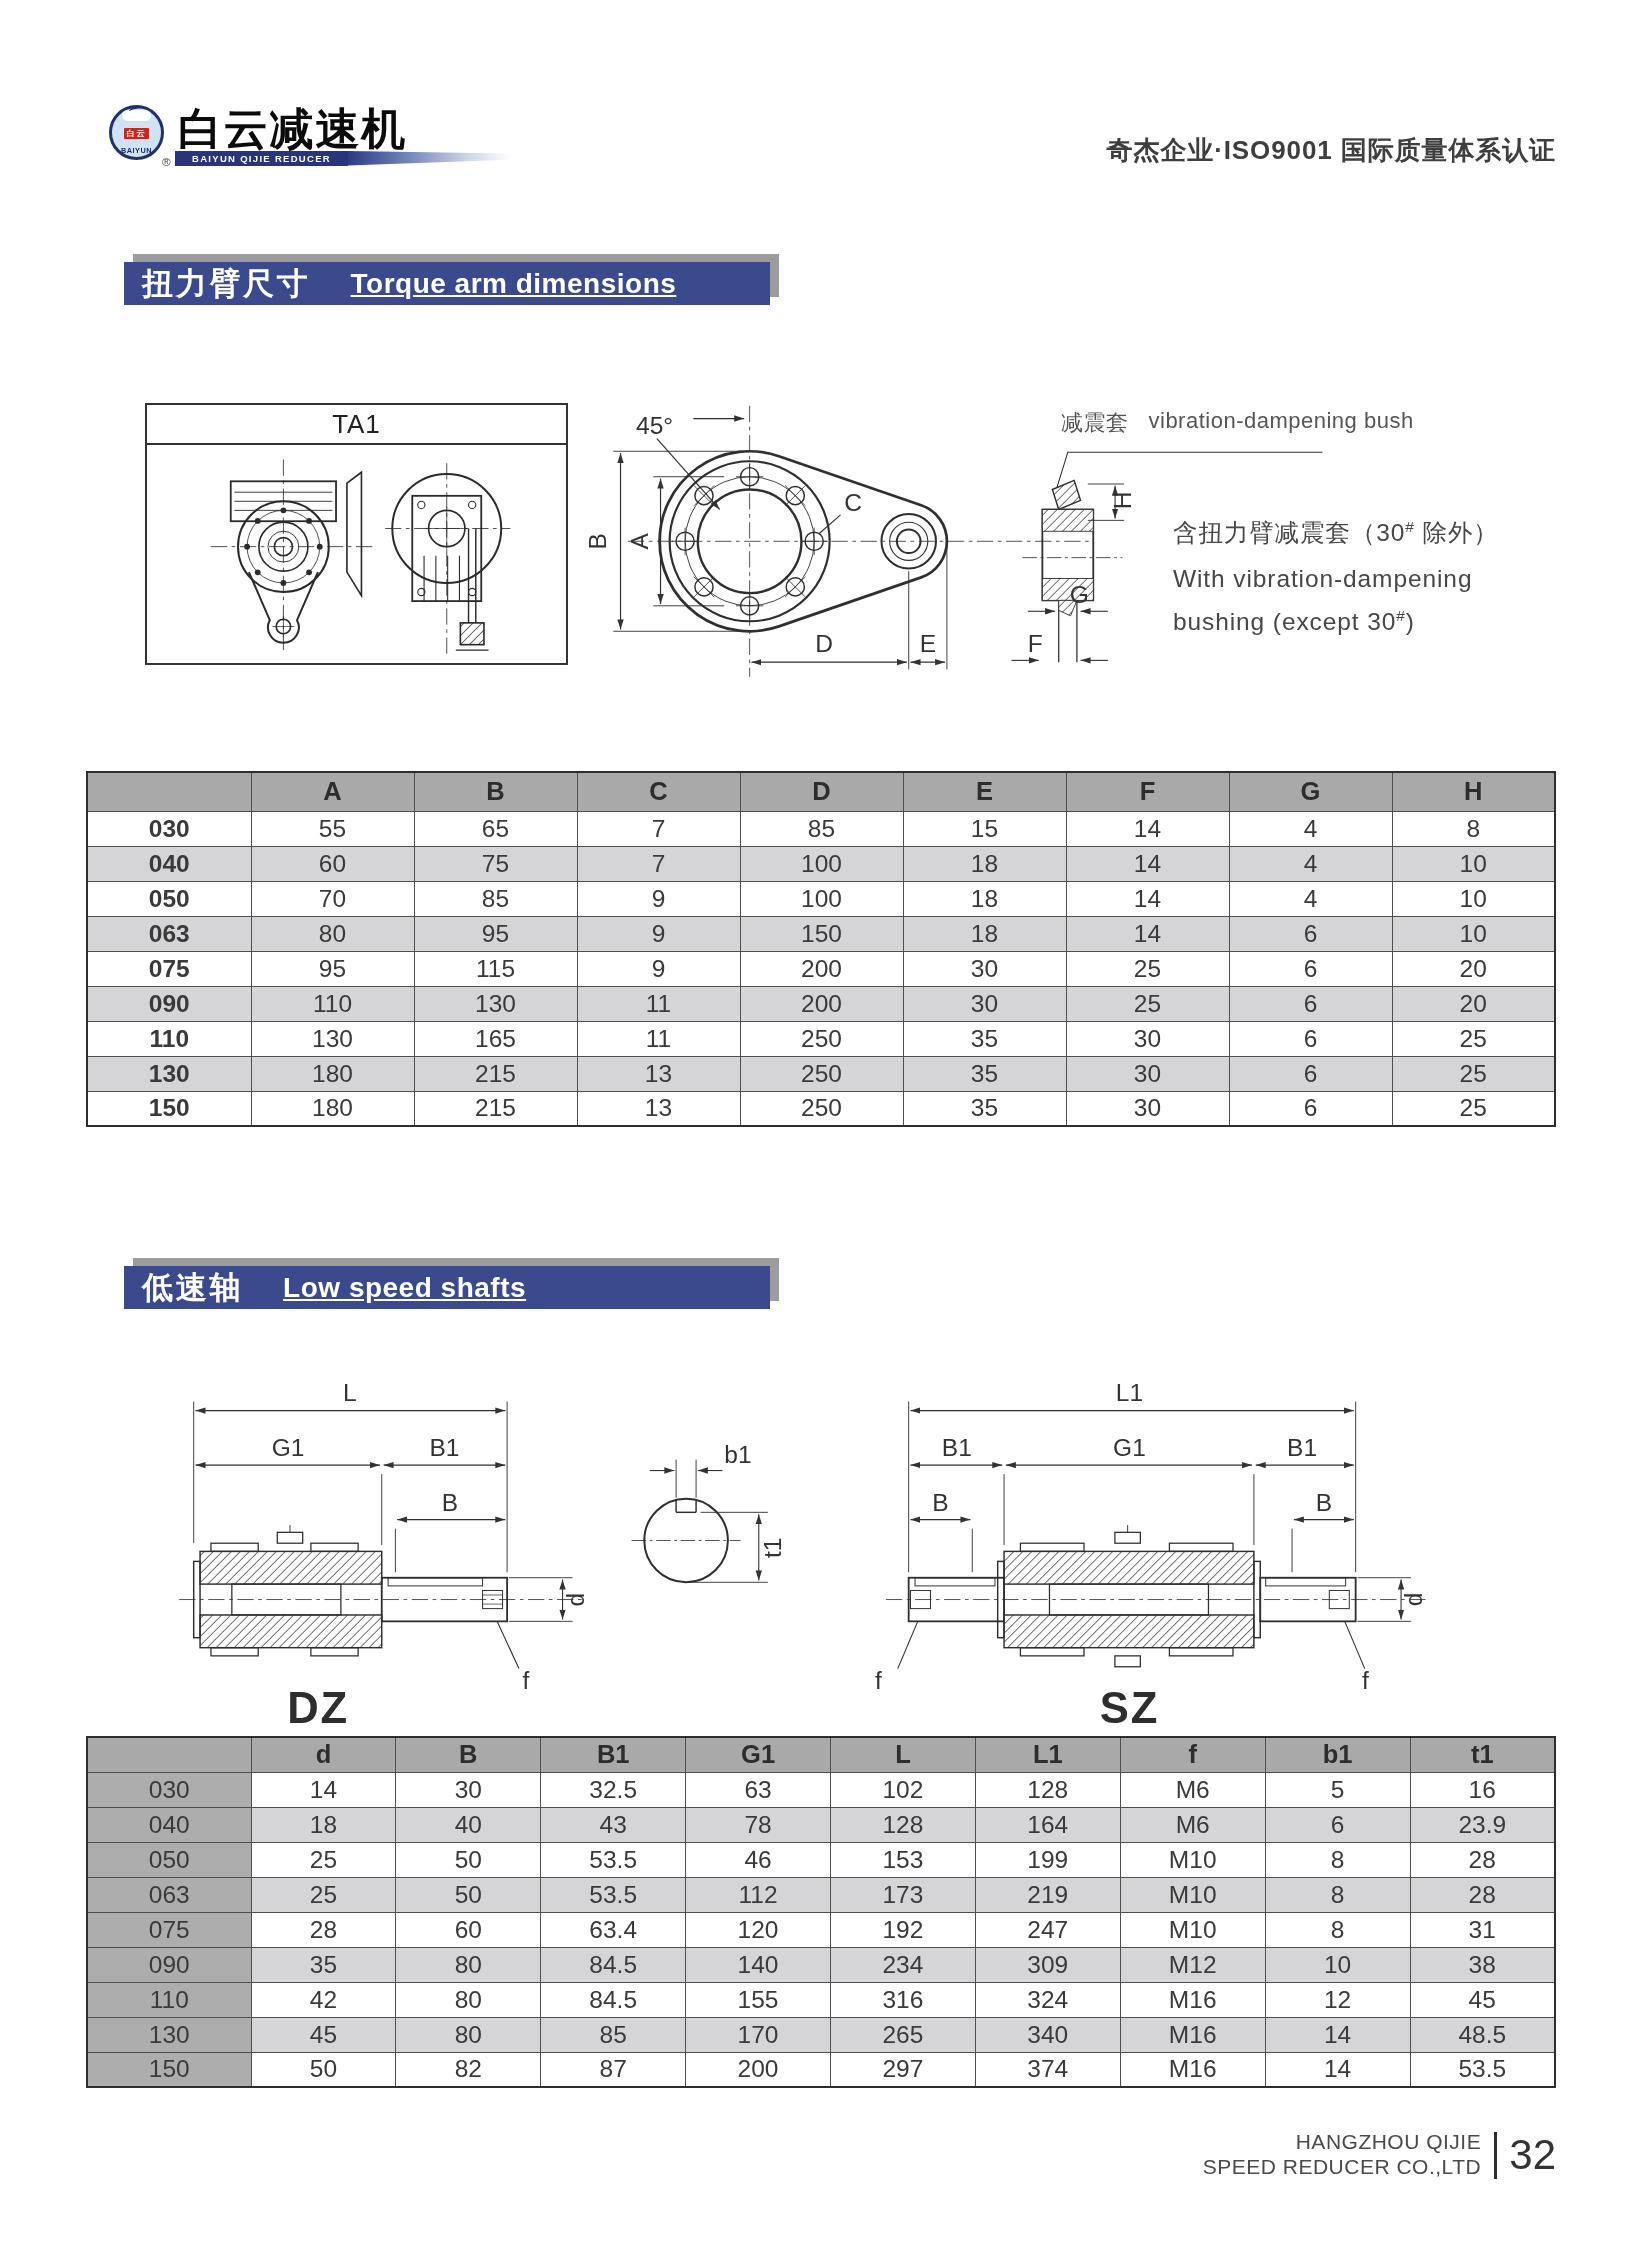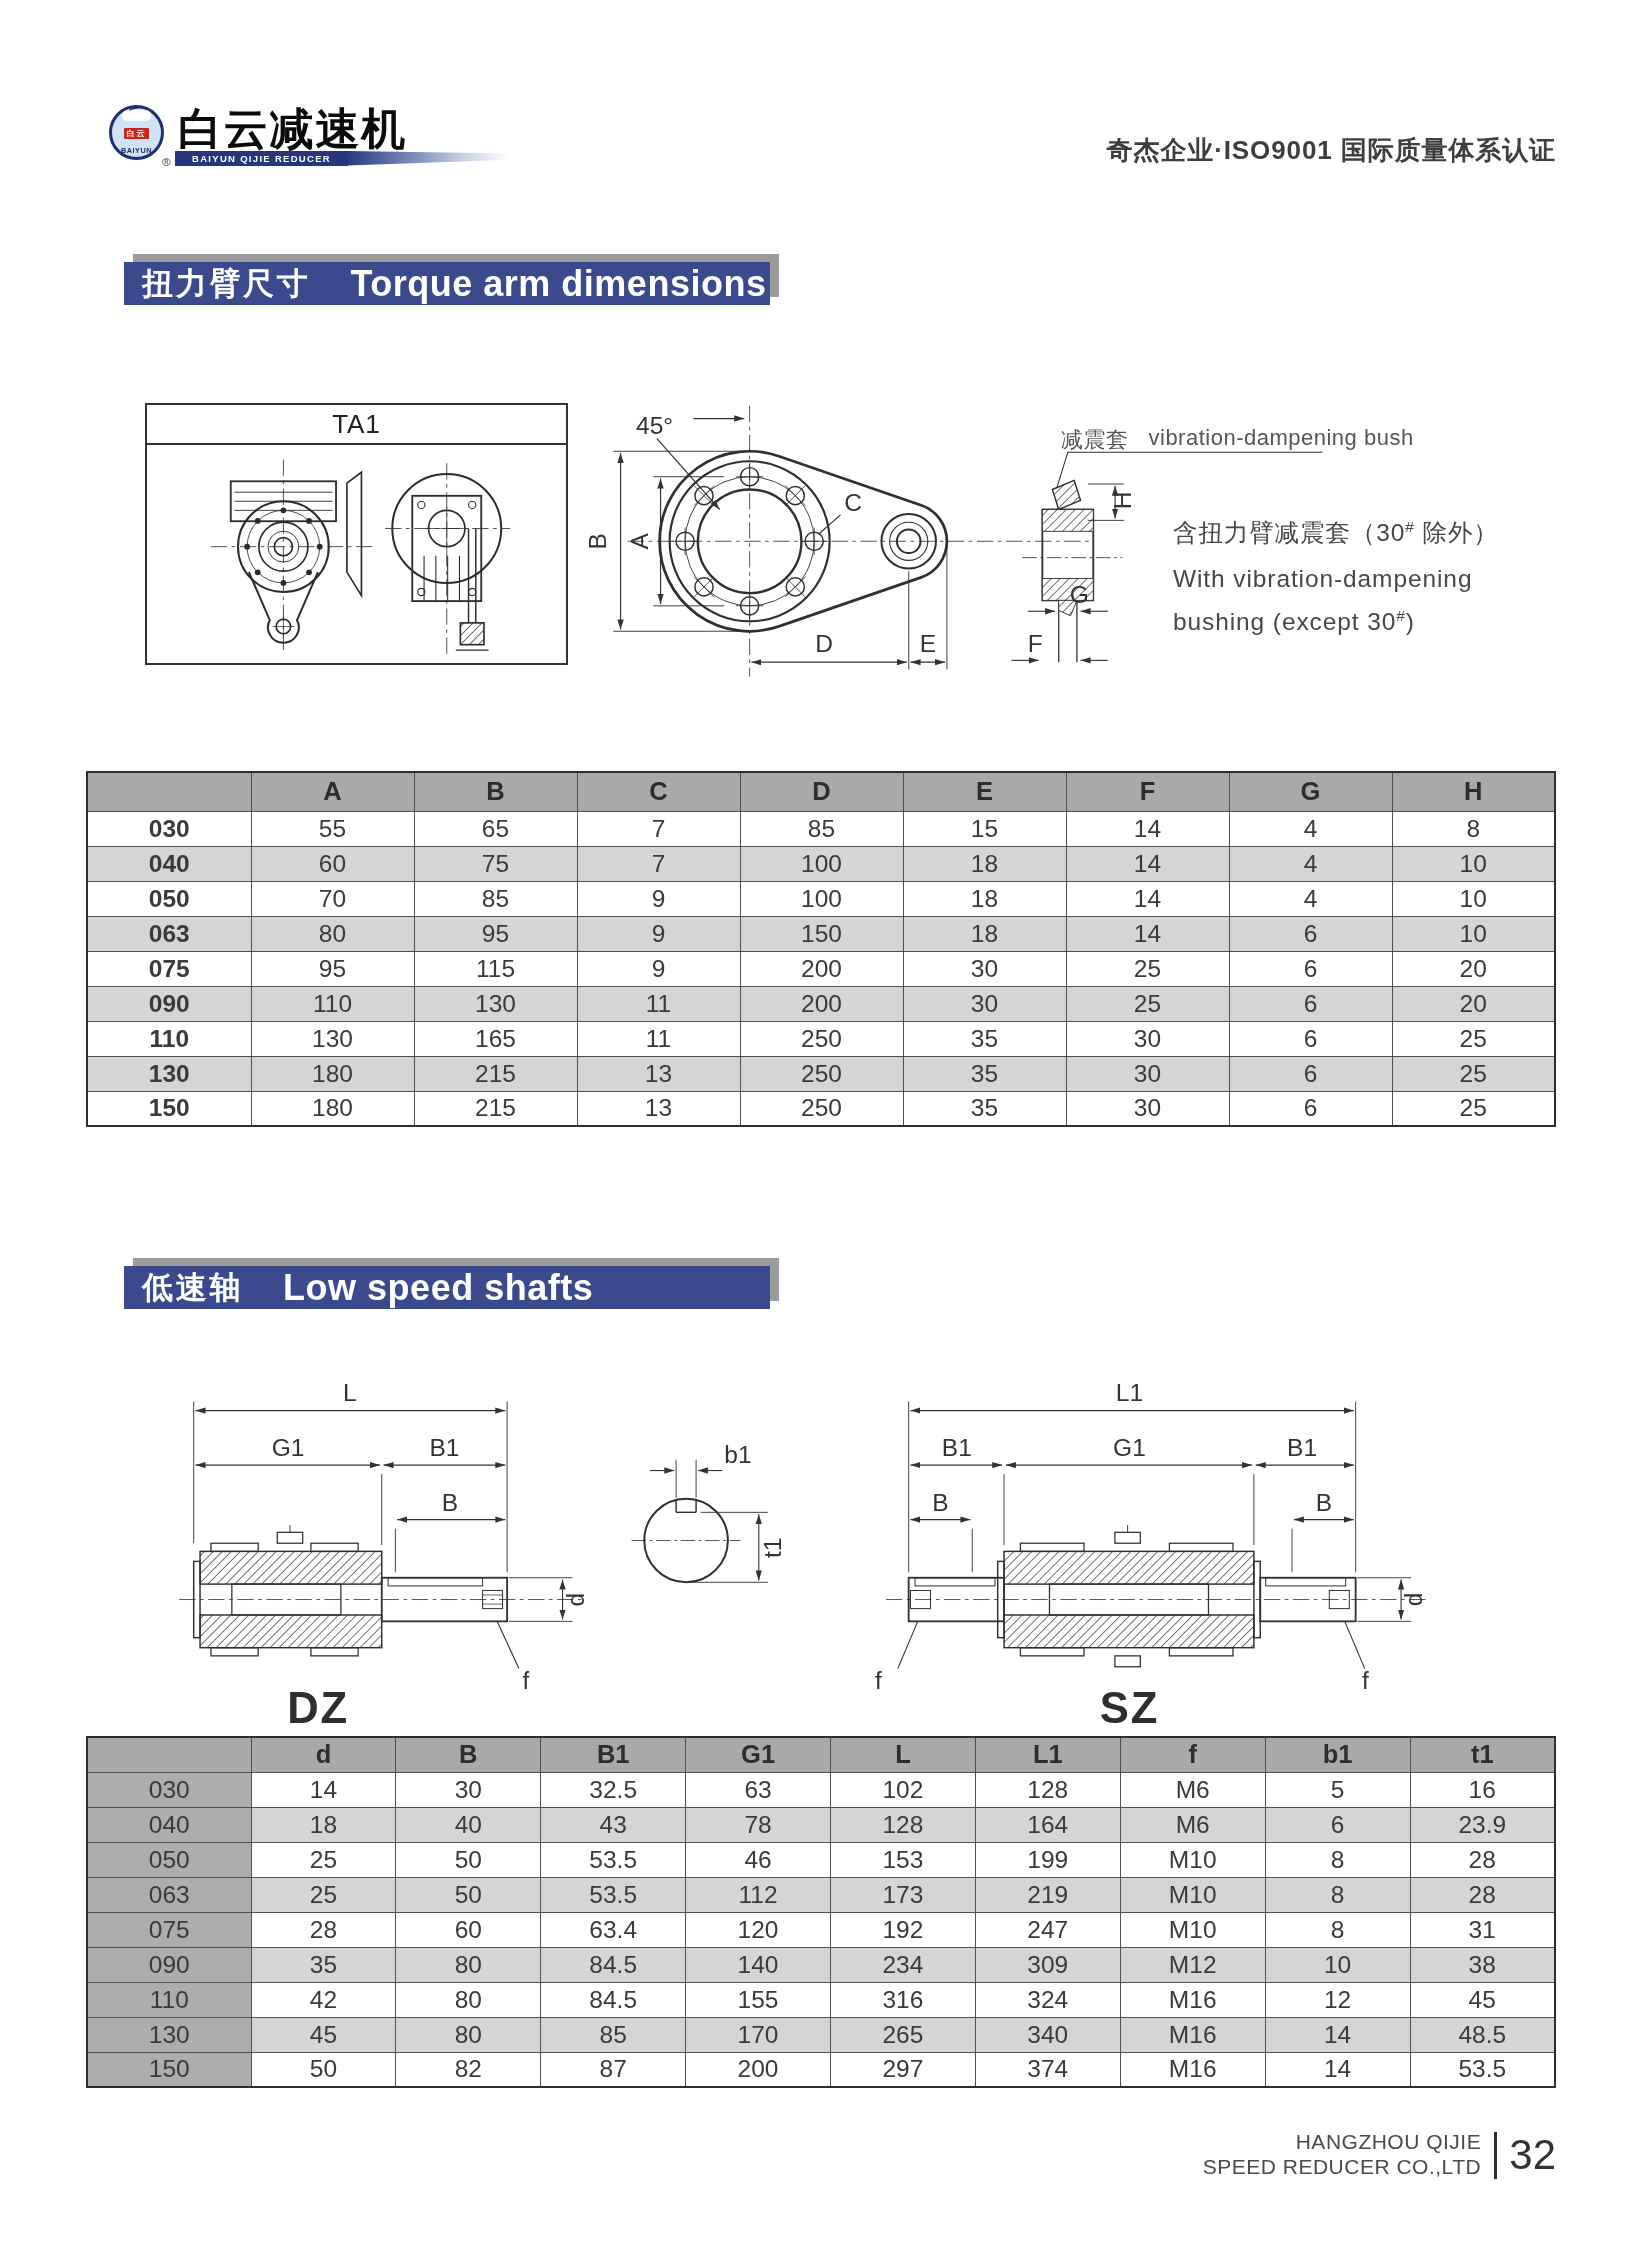--- a/index.html
+++ b/index.html
@@ -29,32 +29,32 @@
   .cert { position:absolute; right:80px; top:133px; font-size:26px; font-weight:bold;
           color:#3e3e3e; letter-spacing:0.9px; }
 
   
   .bar-shadow { position:absolute; width:646px; height:43px; background:#9c9c9c; }
   .sh1 { left:133px; top:254px; } .sh2 { left:133px; top:1258px; }
   .bar { position:absolute; width:646px; height:43px; background:#3b4a8c; color:#fff;
          display:flex; align-items:center; gap:40px; padding-left:18px; }
   .bar1 { left:124px; top:262px; } .bar2 { left:124px; top:1266px; }
   .bar .zh { font-size:31px; font-weight:bold; letter-spacing:2.7px; }
-  .bar .en { font-size:36px; font-weight:600; letter-spacing:0.5px; }
+  .bar .en { font-size:28px; font-weight:600; letter-spacing:0.5px;text-decoration:underline; }
 
   
   .ta1-box { position:absolute; left:145px; top:403px; width:423px; height:262px;
              border:2.3px solid #333; background:#fff; }
   .ta1-head { height:40px; border-bottom:2.3px solid #333; display:flex; align-items:center;
               justify-content:center; font-size:26px; color:#222; letter-spacing:0.9px; }
 
   .diag1 { position:absolute; left:86px; top:382px; }
   .diag2 { position:absolute; left:86px; top:1327px; }
 
-  .bushnote { position:absolute; left:1061px; top:425px; font-size:22px; color:#555;
+  .bushnote { position:absolute; left:1061px; top:408px; font-size:22px; color:#555;
               display:flex; gap:20px; letter-spacing:0.5px; }
   .np { position:absolute; left:1173px; font-size:24.5px; color:#474747; letter-spacing:0.9px; }
   .np1 { top:516px; } .np2 { top:565px; } .np3 { top:607px; }
   .np sup { font-size:15.5px; }
 
   
   .dim-table { position:absolute; width:1470px; border-collapse:collapse; table-layout:fixed;
                border:2.7px solid #2e2e2e; }
   .t1 { left:86px; top:771px; } .t2 { left:86px; top:1736px; }
   .dim-table th, .dim-table td { border:1.8px solid #4f4f4f; text-align:center;

